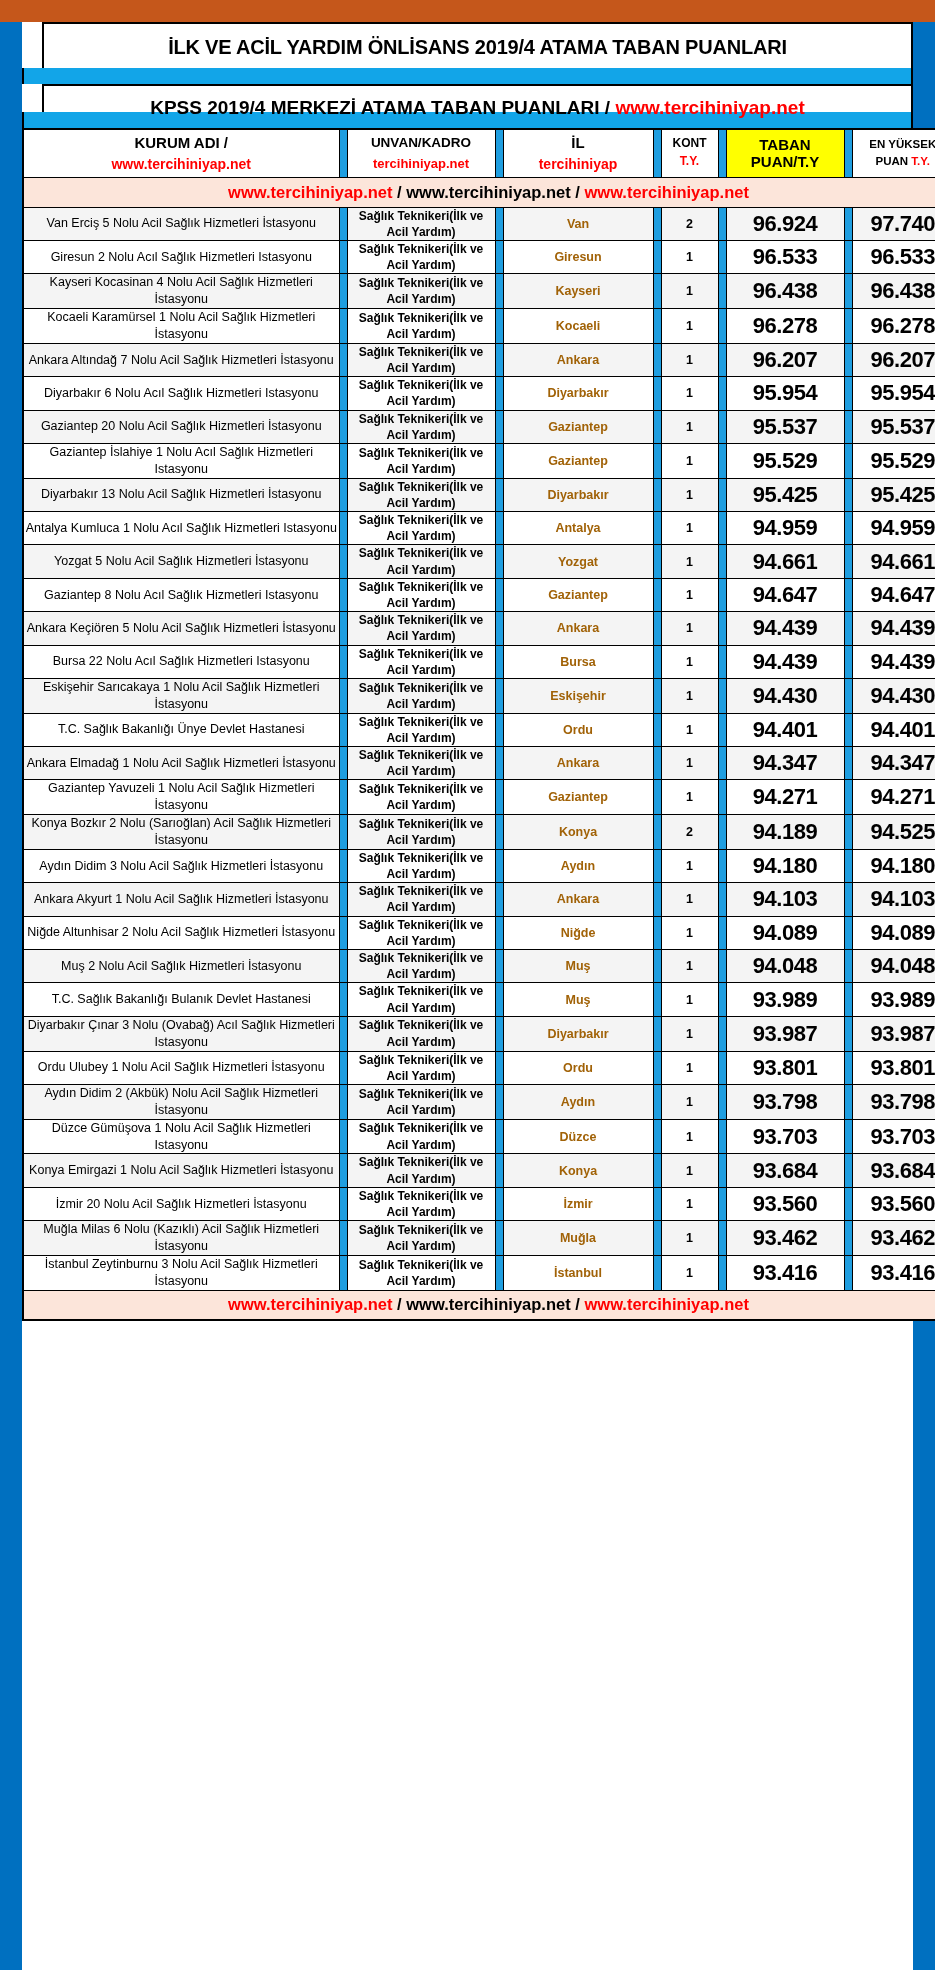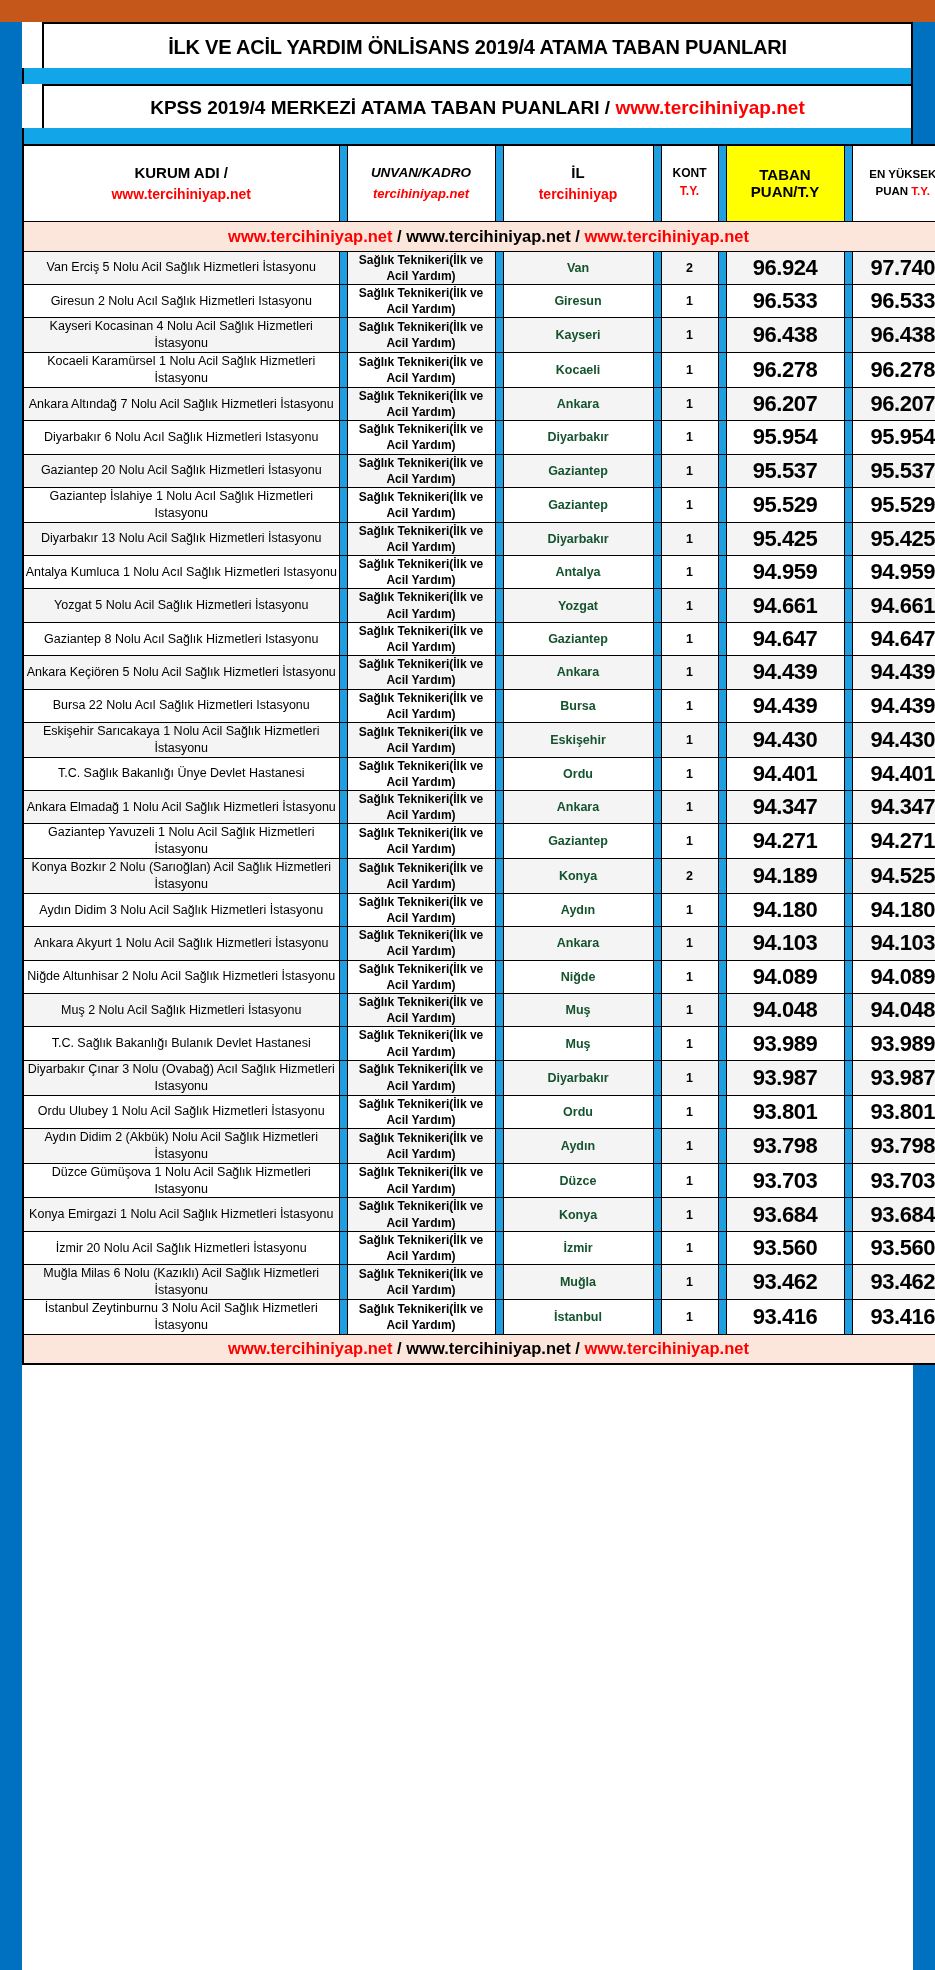--- a/index.html
+++ b/index.html
@@ -69,21 +69,21 @@
     letter-spacing: -0.2px;
   }
   .blue-bar {
     height: 16px;
     background: #12a5e8;
     border-left: 2px solid #000;
     border-right: 2px solid #000;
     box-sizing: border-box;
   }
   .headline.t2 {
-    height: 44px;
+    height: 28px;
     line-height: 44px;
     font-size: 19px;
     font-weight: bold;
     color: #000;
     border-bottom: none;
   }
   .headline.t2 .red { color: #ff0000; }
 
   
   table.grid {
@@ -102,34 +102,34 @@
   
   col.c-kurum  { width: 316px; }
   col.c-unvan  { width: 148px; }
   col.c-il     { width: 150px; }
   col.c-kont   { width: 57px; }
   col.c-taban  { width: 118px; }
   col.c-enyuk  { width: 102px; }
 
   th.head {
     background: #ffffff;
-    height: 76px;
+    height: 48px;
     vertical-align: middle;
     text-align: center;
     font-weight: bold;
     color: #000;
     padding: 2px 1px;
     line-height: 1.15;
   }
   th.head .red { color: #ff0000; display: block; }
   th.head .blk { color: #000; display: block; }
 
   th.h-kurum { font-size: 15px; }
   th.h-kurum .red { font-size: 14px; margin-top: 5px; }
-  th.h-unvan { font-size: 13.5px; font-style: italic; }
+  th.h-unvan { font-size: 13.5px; }
   th.h-unvan .red { font-size: 13px; margin-top: 7px; }
   th.h-il    { font-size: 15px; border-radius: 7px; }
   th.h-il .red { font-size: 14px; margin-top: 5px; }
   th.h-kont  { font-size: 12px; border-radius: 18px; }
   th.h-kont .red { font-size: 12px; margin-top: 4px; }
   th.h-taban { font-size: 15px; background: #ffff00; }
   th.h-enyuk { font-size: 11.5px; }
   th.h-enyuk .mix { font-size: 11.5px; display: block; margin-top: 4px; }
   th.h-enyuk .mix .red { display: inline; }
 
@@ -165,21 +165,21 @@
     font-weight: bold;
     color: #000;
     line-height: 1.35;
     padding: 3px 2px;
   }
   td.il {
     text-align: center;
     vertical-align: middle;
     font-size: 12.5px;
     font-weight: bold;
-    color: #14532d;
+    color: #a16207;
   }
   td.kont {
     text-align: center;
     vertical-align: middle;
     font-size: 12.5px;
     font-weight: bold;
     color: #000;
   }
   td.taban, td.enyuk {
     text-align: center;

